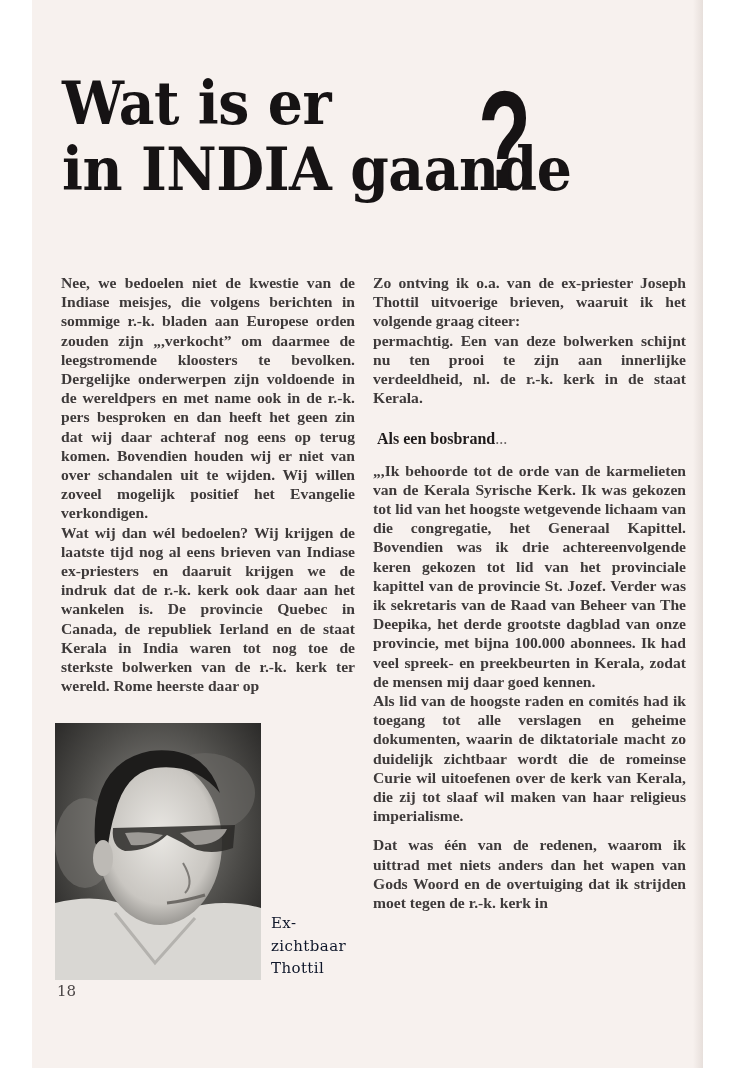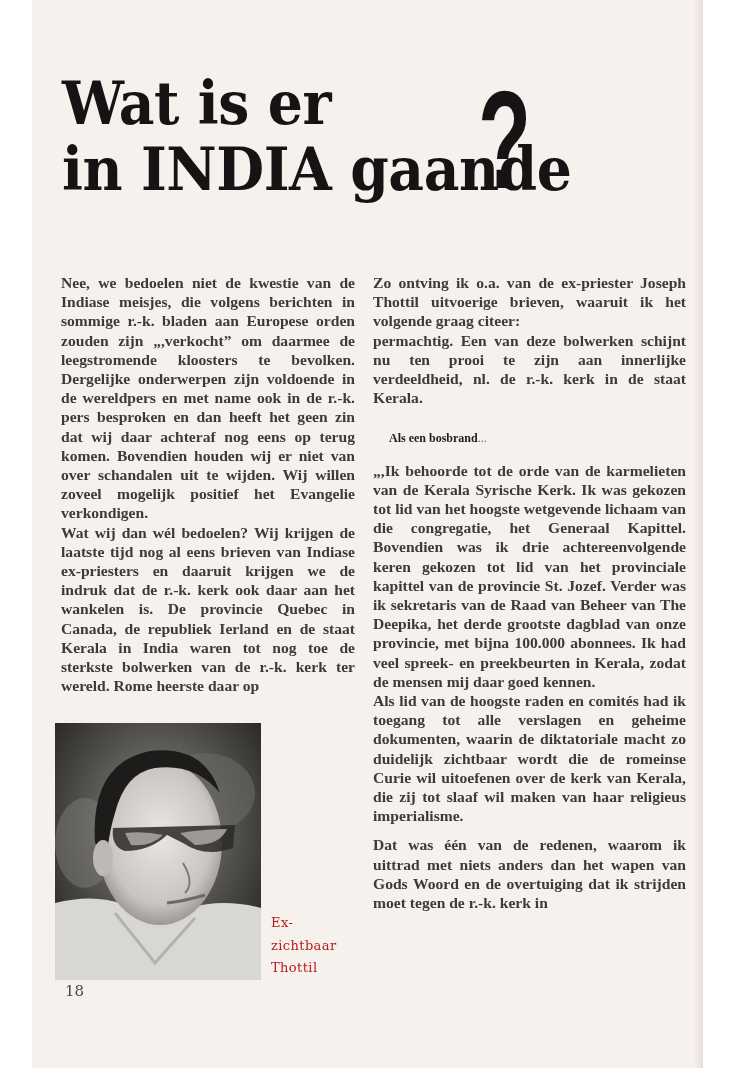--- a/index.html
+++ b/index.html
@@ -31,38 +31,38 @@
     font-weight: bold; font-size: 140px; line-height: 1; color: #161314;
     transform: scaleX(0.62); transform-origin: left top;
   }
   .col {
     position: absolute; font-size: 15.6px; line-height: 19.2px; color: #3e3a3a;
   }
   .col p { margin: 0; text-align: justify; hyphens: manual; font-weight: bold; }
   .col-left { left: 29px; top: 273px; width: 294px; }
   .col-right { left: 341px; top: 273px; width: 313px; }
   .subhead {
-    margin: 22px 0 12px 16px; font-weight: bold; color: #1f1b1b; font-size: 12px;
+    margin: 22px 0 12px 4px; font-weight: bold; color: #1f1b1b; font-size: 16px;
   }
   .subhead .ellipsis { font-weight: normal; color: #6a6464; }
   .para-gap { margin-top: 10px !important; }
   .photo {
     position: absolute; left: 23px; top: 723px; width: 206px; height: 257px;
     background: radial-gradient(ellipse at 40% 55%, #d8d6d2 0%, #a7a5a1 30%, #5e5c59 60%, #2b2a28 100%);
     overflow: hidden;
   }
   .photo svg { width: 100%; height: 100%; display: block; }
   .caption {
     position: absolute; left: 239px; top: 912px; width: 60px;
-    font-size: 13px; line-height: 22.5px; color: #b91c1c;
+    font-size: 15px; line-height: 22.5px; color: #0f172a;
     font-family: "DejaVu Serif", serif; letter-spacing: 0.4px;
   }
   .caption span { display: block; }
   .page-number {
-    position: absolute; left: 33px; top: 982px; font-size: 15px; color: #4a4545;
+    position: absolute; left: 25px; top: 982px; font-size: 15px; color: #4a4545;
     font-family: "DejaVu Serif", serif;
   }
 </style>
 </head>
 <body>
 
 <div class="page">
   <div class="page-shade"></div>
 
   <h1 class="title title-1">Wat is er</h1>

